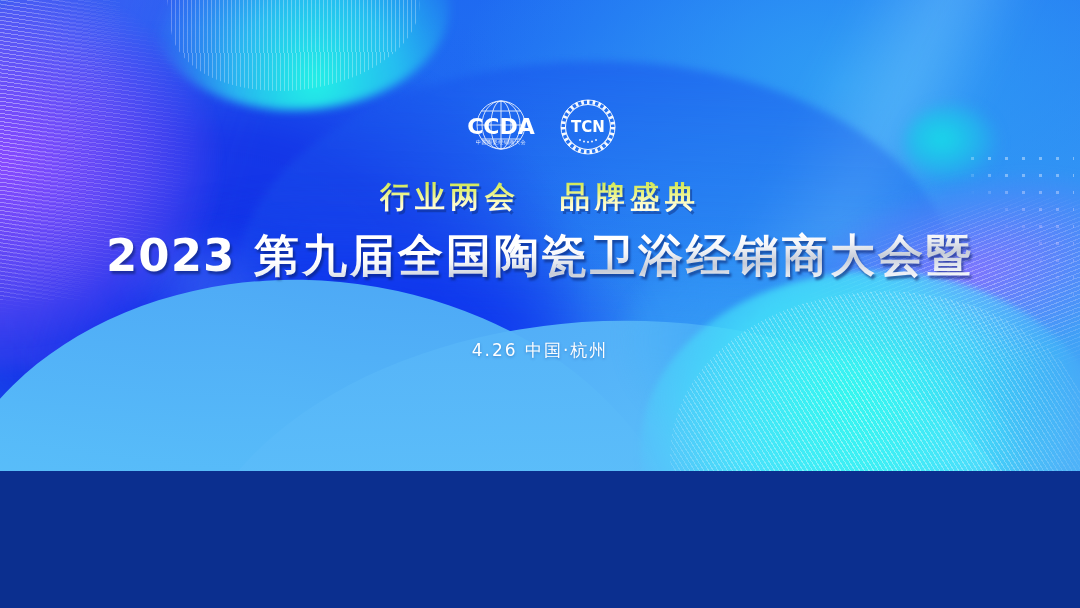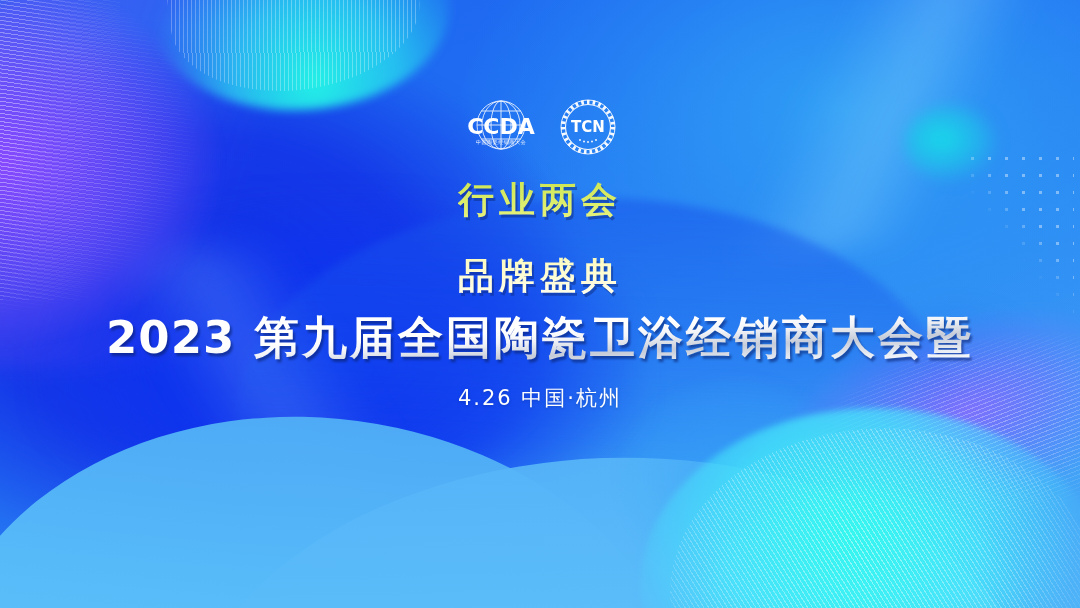--- a/index.html
+++ b/index.html
@@ -3,21 +3,21 @@
 <meta charset="utf-8">
 <style>
   html, body {
     margin: 0;
     padding: 0;
     background: #0b2f8f;
   }
   #poster {
     position: relative;
     width: 1080px;
-    height: 608px;
+    height: 471px;
     overflow: hidden;
     font-family: "Liberation Sans", "DejaVu Sans", sans-serif;
     background:
       radial-gradient(ellipse 620px 420px at 78% 18%, #2f9df5 0%, rgba(47,157,245,0) 62%),
       radial-gradient(ellipse 700px 520px at 18% 62%, #1b54f0 0%, rgba(27,84,240,0) 65%),
       linear-gradient(160deg, #1e63ef 0%, #1f6df2 28%, #2a84f3 55%, #3a9bf6 78%, #4fb0f7 100%);
   }
 
   
 
@@ -239,32 +239,31 @@
     height: 62px;
   }
   .logo-ccda { position: relative; width: 82px; height: 58px; }
   .logo-tcn  { position: relative; width: 64px; height: 62px; }
 
   
   .slogan {
     margin-top: 24px;
     display: flex;
     gap: 40px;
-    font-size: 36px;
+    font-size: 30px;
     font-weight: bold;
     letter-spacing: 5px;
     line-height: 1;
     background: linear-gradient(180deg, #cfe755 0%, #e7f27e 34%, #fdfbc6 72%, #fffde8 100%);
     -webkit-background-clip: text;
             background-clip: text;
     color: transparent;
     -webkit-text-fill-color: transparent;
     filter: drop-shadow(2px 3px 0 rgba(12,40,120,0.45));
     font-family: "DejaVu Sans", "Liberation Sans", sans-serif;
-    flex-direction: column;
   }
 
   
   .title-wrap {
     margin-top: 18px;
     display: flex;
     flex-direction: row;
     align-items: center;
     gap: 4px;
   }
@@ -282,22 +281,22 @@
     -webkit-text-fill-color: transparent;
     filter: drop-shadow(2px 3px 1px rgba(8,30,100,0.55));
   }
   .title-line .yr {
     font-family: "DejaVu Sans", "Liberation Sans", sans-serif;
     letter-spacing: 1px;
   }
 
   
   .subline {
-    margin-top: 19px;
-    font-size: 21px;
+    margin-top: 56px;
+    font-size: 17px;
     color: #ffffff;
     letter-spacing: 2px;
     font-family: "DejaVu Sans", "Liberation Sans", sans-serif;
     text-shadow: 0 1px 3px rgba(10,40,120,0.35);
   }
 </style>
 </head>
 <body>
 
 <div id="poster">

